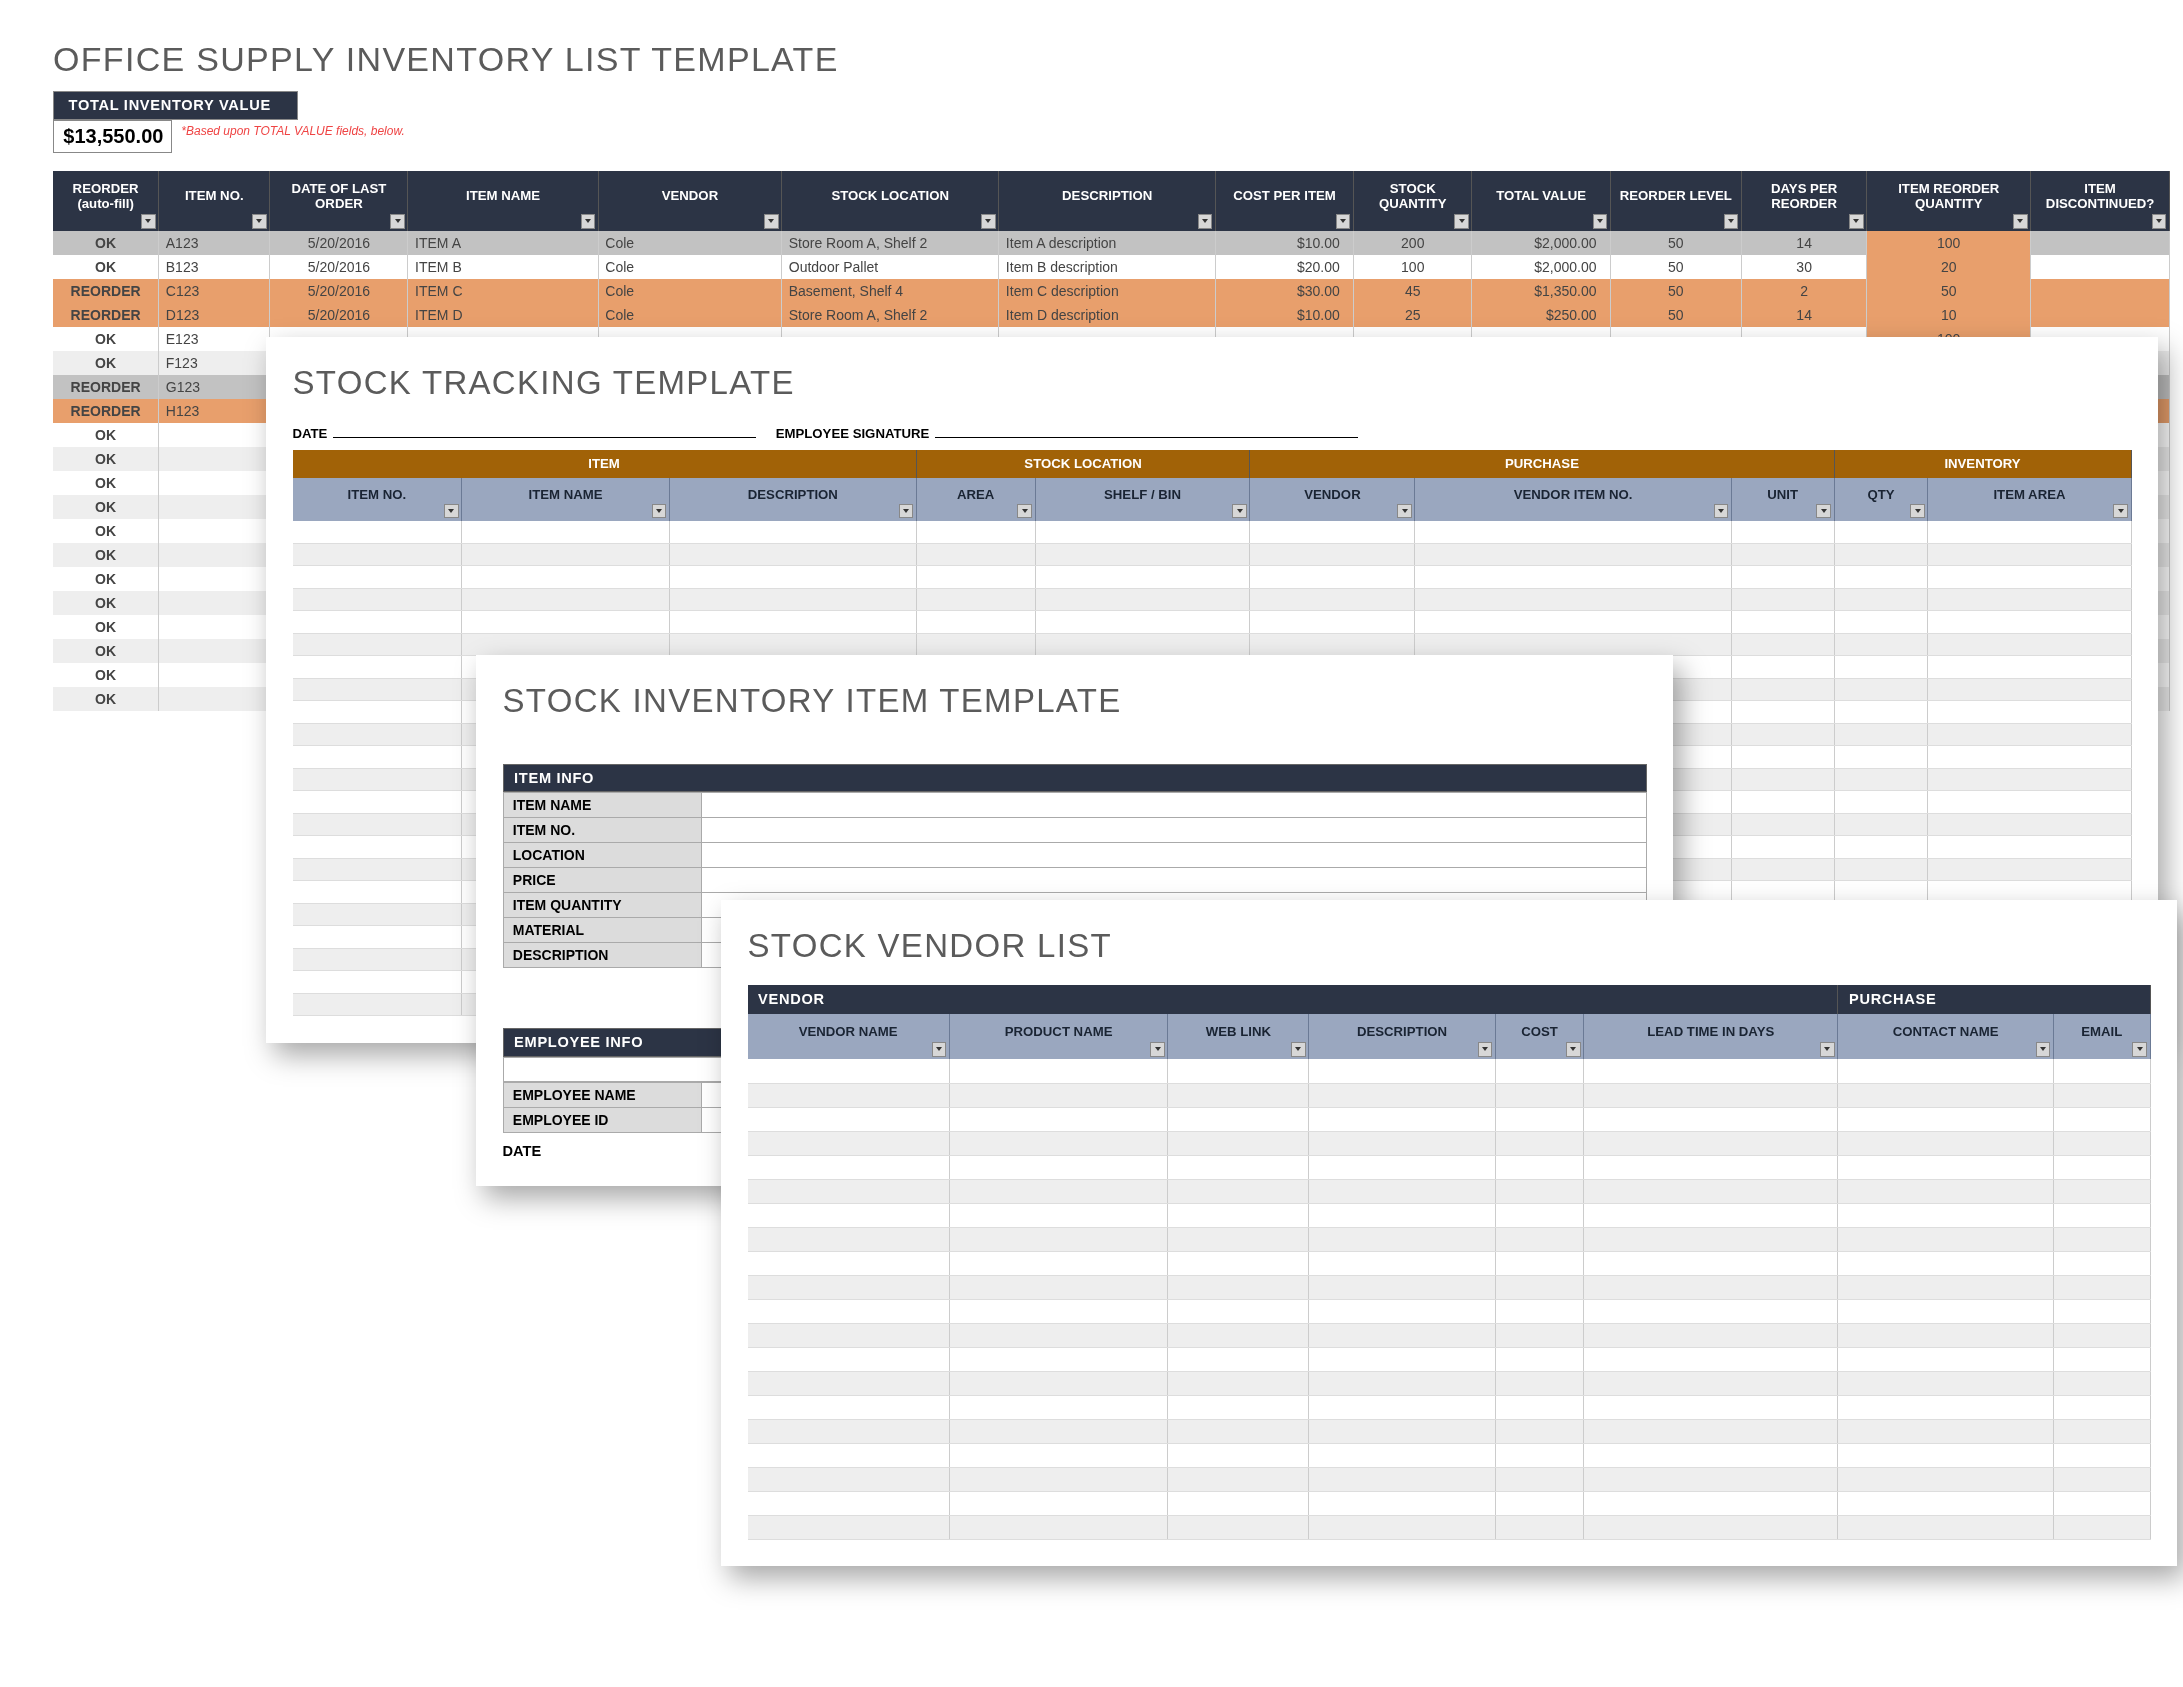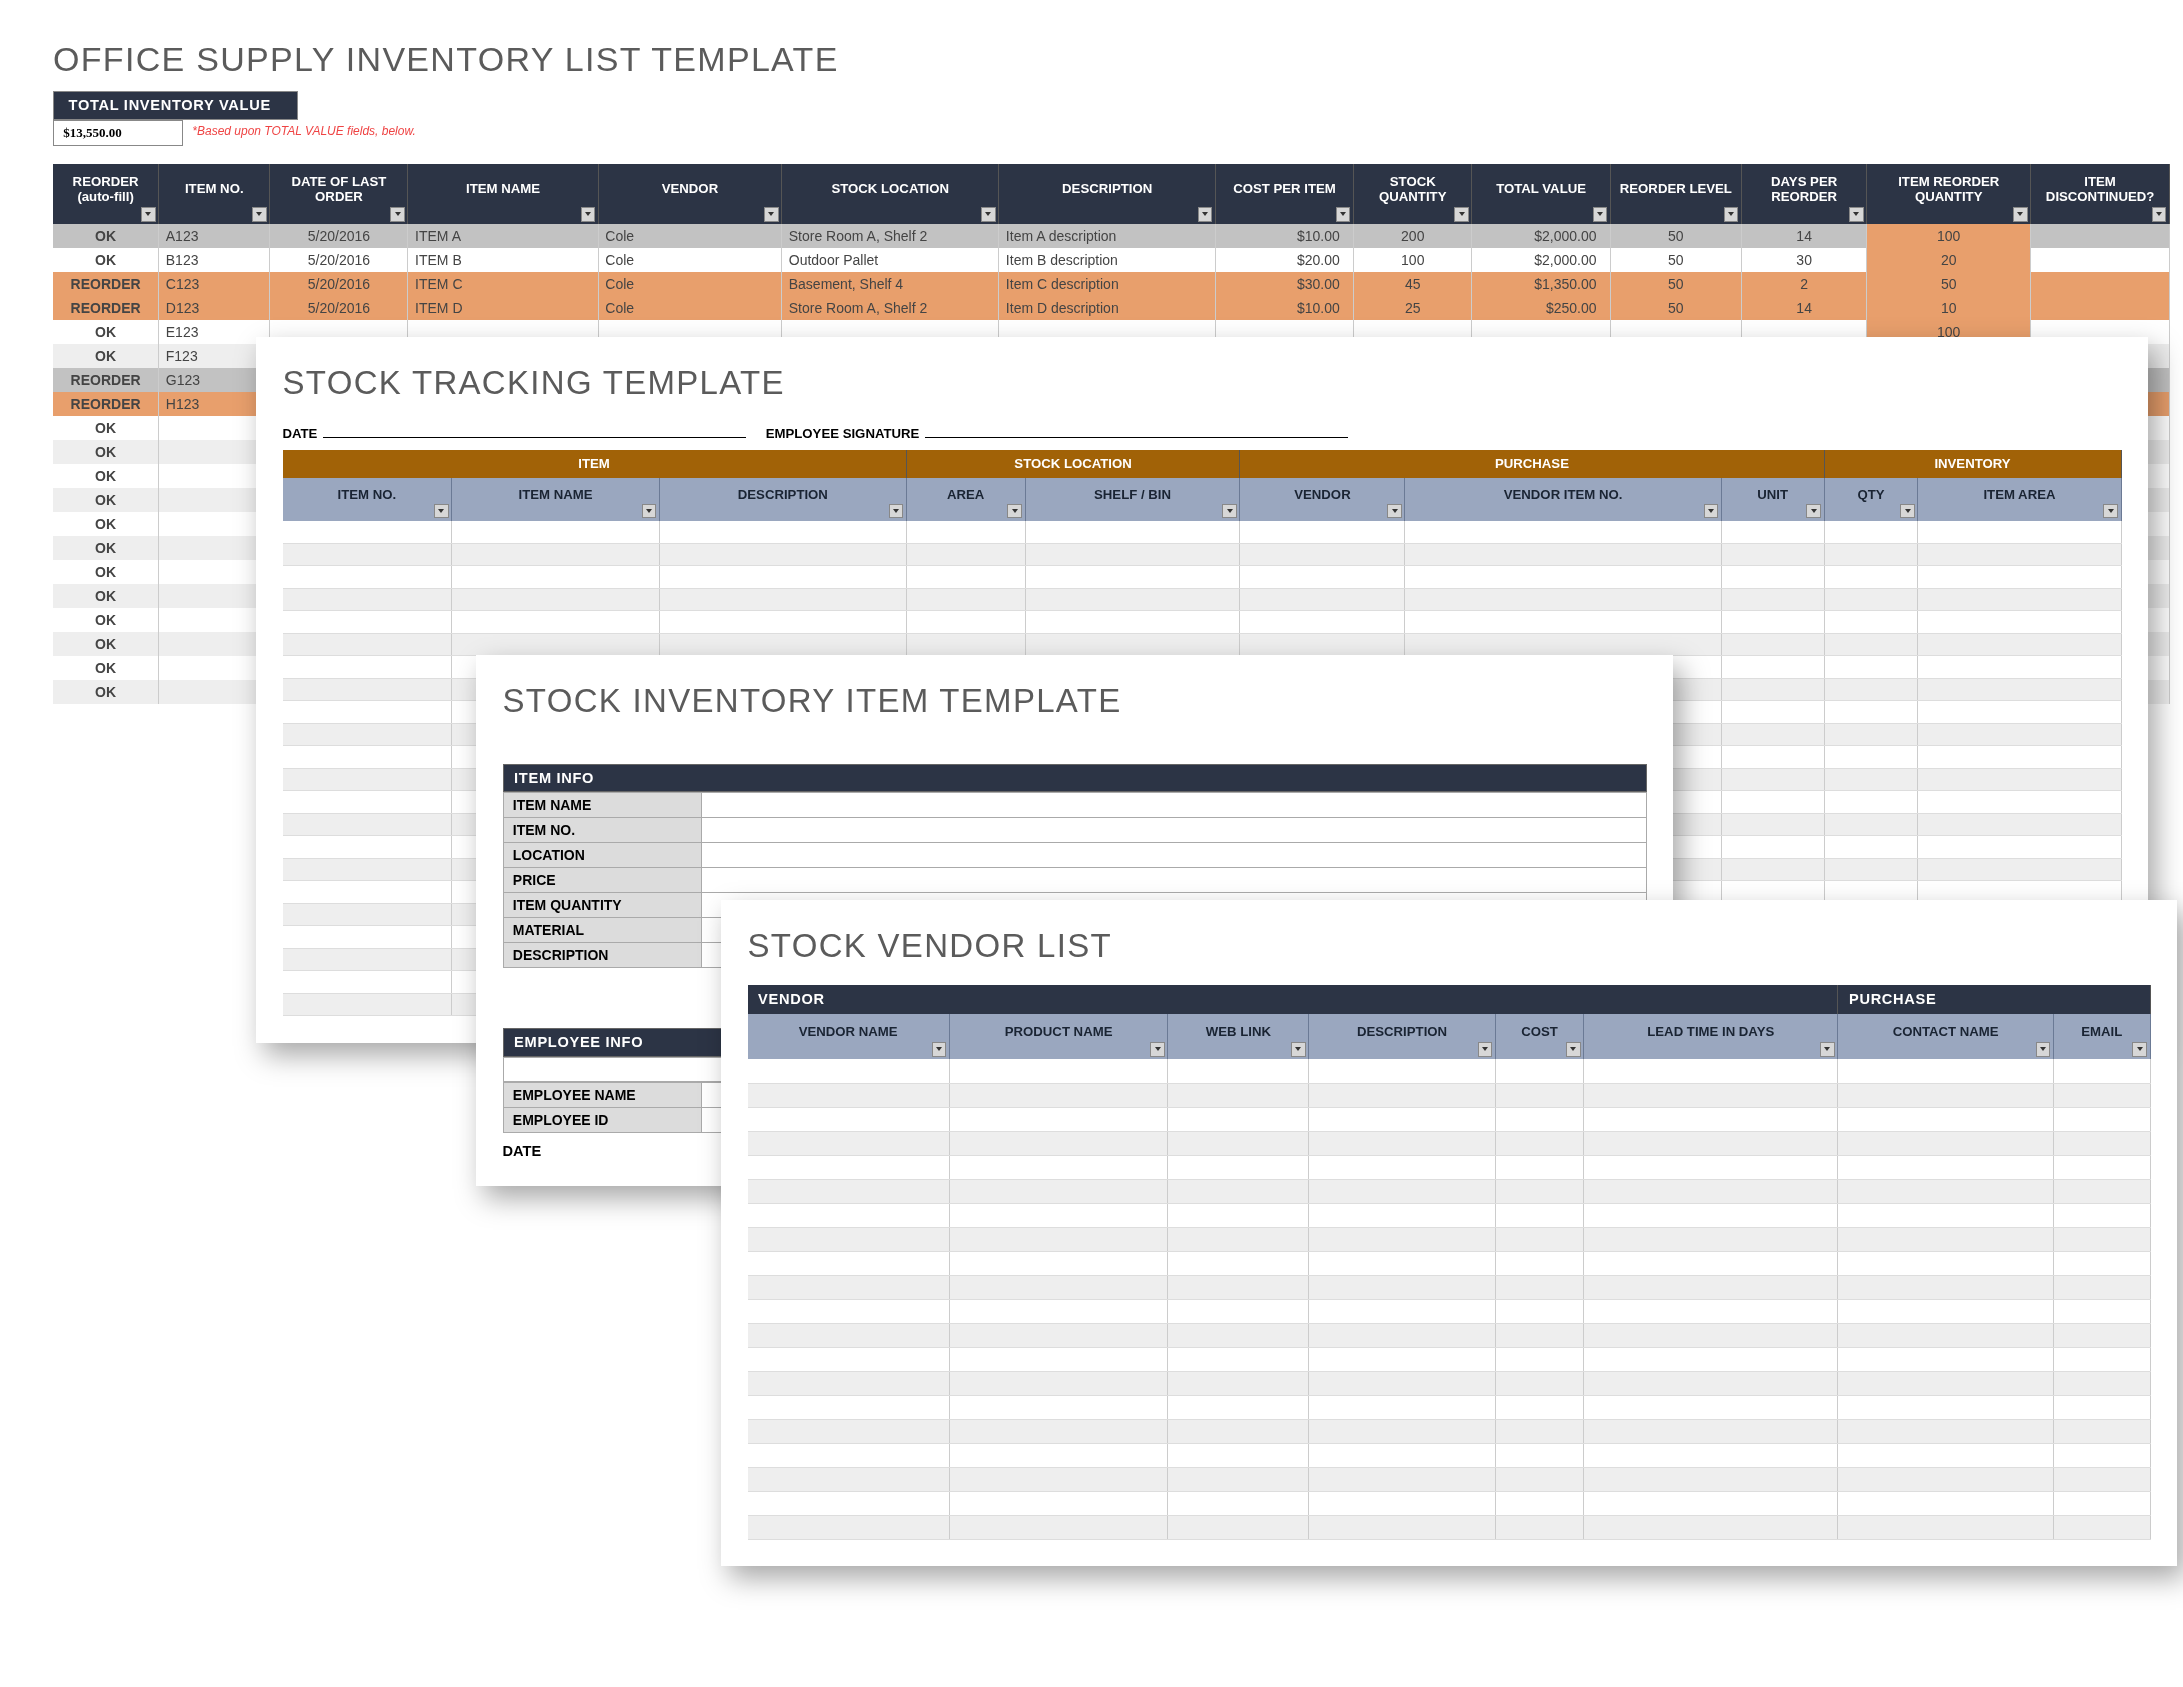--- a/index.html
+++ b/index.html
@@ -39,25 +39,24 @@
     letter-spacing: 0.7px;
     width: 245px;
     border: 0.7px solid #888;
   }
   .l1 .tiv-row {
     display: flex;
   }
   .l1 .tiv-val {
     border: 0.7px solid #888;
     padding: 4px 9.3px;
-    font-size: 13px;
+    font-size: 20px;
     font-weight: 700;
     background: #fff;
-    width: 130px;
-    font-family: Liberation Serif, serif;
+    width: 119px;
   }
   .l1 .tiv-note {
     font-style: italic;
     font-size: 12px;
     padding: 4px 9.3px;
     color: #ef4444;
   }
   .l1 table.main {
     margin-top: 18.5px;
     border-collapse: collapse;
@@ -106,21 +105,21 @@
   .l1 tr.sel td { background: #c2c2c2; }
   .l1 tr.orange td { background: #e89f6c; }
   .l1 .c-reorder { text-align:center; font-weight:700; }
   .l1 .c-itemno { text-align:left; }
   .l1 .c-date { text-align:center; }
   .l1 .c-num { text-align:right; padding-right:13.2px;}
   .l1 .c-center { text-align:center; }
   .l1 .c-shade { background:#e89f6c !important; text-align:center; }
 
   
-  .l2 { left: 256px; top: 337px; width: 1892px; padding: 26.5px 26.5px 26.5px 26.5px; }
+  .l2 { left: 266px; top: 337px; width: 1892px; padding: 26.5px 26.5px 26.5px 26.5px; }
   .l2 h2, .l3 h2, .l4 h2 {
     font-size: 33px;
     letter-spacing: 1.3px;
     font-weight: 400;
     color: #5b5b5b;
     margin-bottom: 20px;
     font-family: "Arial Narrow", Arial, sans-serif;
     font-stretch: condensed;
   }
   .l2 .sigrow { display:flex; gap:20px; margin-bottom:9.3px;}

